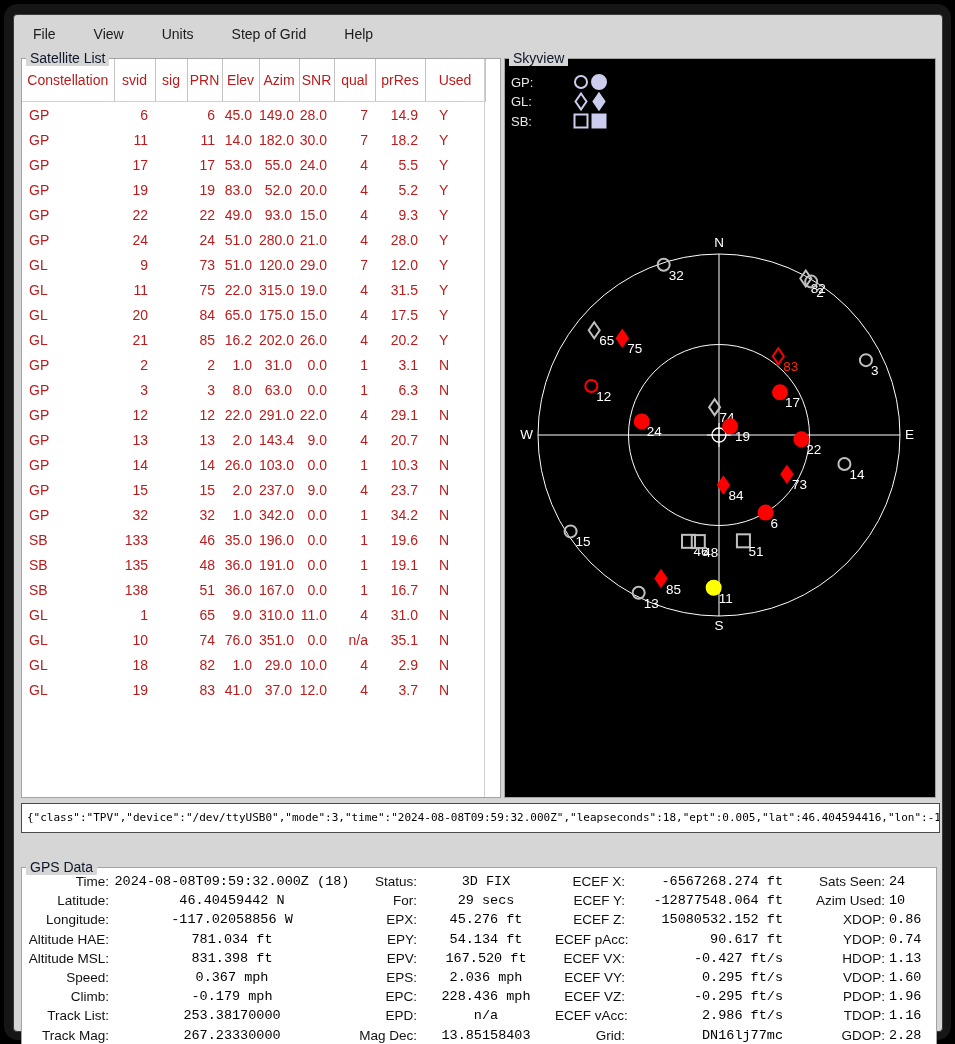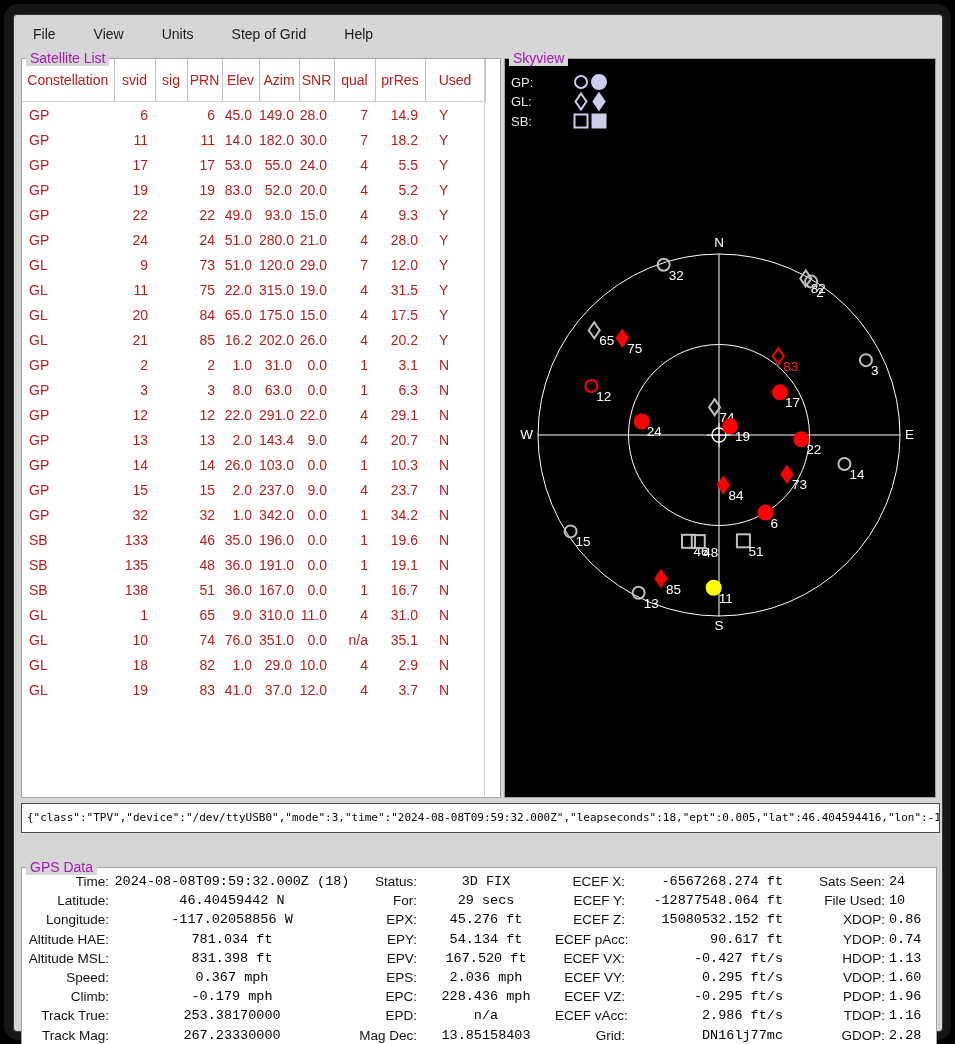--- a/index.html
+++ b/index.html
@@ -6,21 +6,21 @@
     font-family:"Liberation Sans",sans-serif;}
   .shell{position:absolute;left:4px;top:4px;width:947px;height:1036px;background:#161616;border-radius:14px;}
   .window{position:absolute;left:9px;top:10px;width:928px;height:1016px;background:#d6d6d6;
     border-radius:4px;border:1px solid #3a3a3a;}
   
   .menubar{position:absolute;left:2px;top:5px;right:2px;height:28px;display:flex;align-items:center;padding-left:8px;gap:20px;}
   .menu-item{font-size:14px;color:#1a1a1a;padding:5px 9px;cursor:default;}
   
   .gtkframe{position:absolute;border:1px solid #a3a3a3;}
   .gtkframe > .frame-label{position:absolute;top:-9px;left:4px;background:#d6d6d6;padding:0 4px;
-    font-size:14px;color:#a21caf;line-height:16px;}
+    font-size:14px;color:#0f172a;line-height:16px;}
   .frame-left{left:7px;top:43px;width:478px;height:738px;background:#fff;}
   .frame-right{left:490px;top:43px;width:430px;height:738px;background:#000;}
   .frame-gps{left:7px;top:809px;width:914px;height:180px;background:#fff;margin-top:43px;}
   
   .sat-table{border-collapse:collapse;table-layout:fixed;width:463px;font-size:14px;color:#b91c1c;}
   .sat-table th{font-weight:normal;height:42px;text-align:center;border-right:1px solid #c3c3c3;
     border-bottom:1px solid #d0d0d0;background:#fff;padding:0;}
   .sat-table td{height:25px;padding:0 7px 0 0;text-align:right;white-space:nowrap;overflow:hidden;}
   .sat-table td.cl{text-align:left;padding:0 0 0 7px;}
   .sat-table td.cu{text-align:left;padding:0 0 0 14px;}
@@ -518,21 +518,21 @@
           <div class="gps-label">ECEF X:</div>
           <div class="gps-value v-right">-6567268.274 ft</div>
           <div class="gps-label">Sats Seen:</div>
           <div class="gps-value v-left">24</div>
           <div class="gps-label">Latitude:</div>
           <div class="gps-value v-center">46.40459442 N</div>
           <div class="gps-label">For:</div>
           <div class="gps-value v-center">29 secs</div>
           <div class="gps-label">ECEF Y:</div>
           <div class="gps-value v-right">-12877548.064 ft</div>
-          <div class="gps-label">File Used:</div>
+          <div class="gps-label">Azim Used:</div>
           <div class="gps-value v-left">10</div>
           <div class="gps-label">Longitude:</div>
           <div class="gps-value v-center">-117.02058856 W</div>
           <div class="gps-label">EPX:</div>
           <div class="gps-value v-center">45.276 ft</div>
           <div class="gps-label">ECEF Z:</div>
           <div class="gps-value v-right">15080532.152 ft</div>
           <div class="gps-label">XDOP:</div>
           <div class="gps-value v-left">0.86</div>
           <div class="gps-label">Altitude HAE:</div>
@@ -560,21 +560,21 @@
           <div class="gps-label">VDOP:</div>
           <div class="gps-value v-left">1.60</div>
           <div class="gps-label">Climb:</div>
           <div class="gps-value v-center">-0.179 mph</div>
           <div class="gps-label">EPC:</div>
           <div class="gps-value v-center">228.436 mph</div>
           <div class="gps-label">ECEF VZ:</div>
           <div class="gps-value v-right">-0.295 ft/s</div>
           <div class="gps-label">PDOP:</div>
           <div class="gps-value v-left">1.96</div>
-          <div class="gps-label">Track True:</div>
+          <div class="gps-label">Track List:</div>
           <div class="gps-value v-center">253.38170000</div>
           <div class="gps-label">EPD:</div>
           <div class="gps-value v-center">n/a</div>
           <div class="gps-label">ECEF vAcc:</div>
           <div class="gps-value v-right">2.986 ft/s</div>
           <div class="gps-label">TDOP:</div>
           <div class="gps-value v-left">1.16</div>
           <div class="gps-label">Track Mag:</div>
           <div class="gps-value v-center">267.23330000</div>
           <div class="gps-label">Mag Dec:</div>

